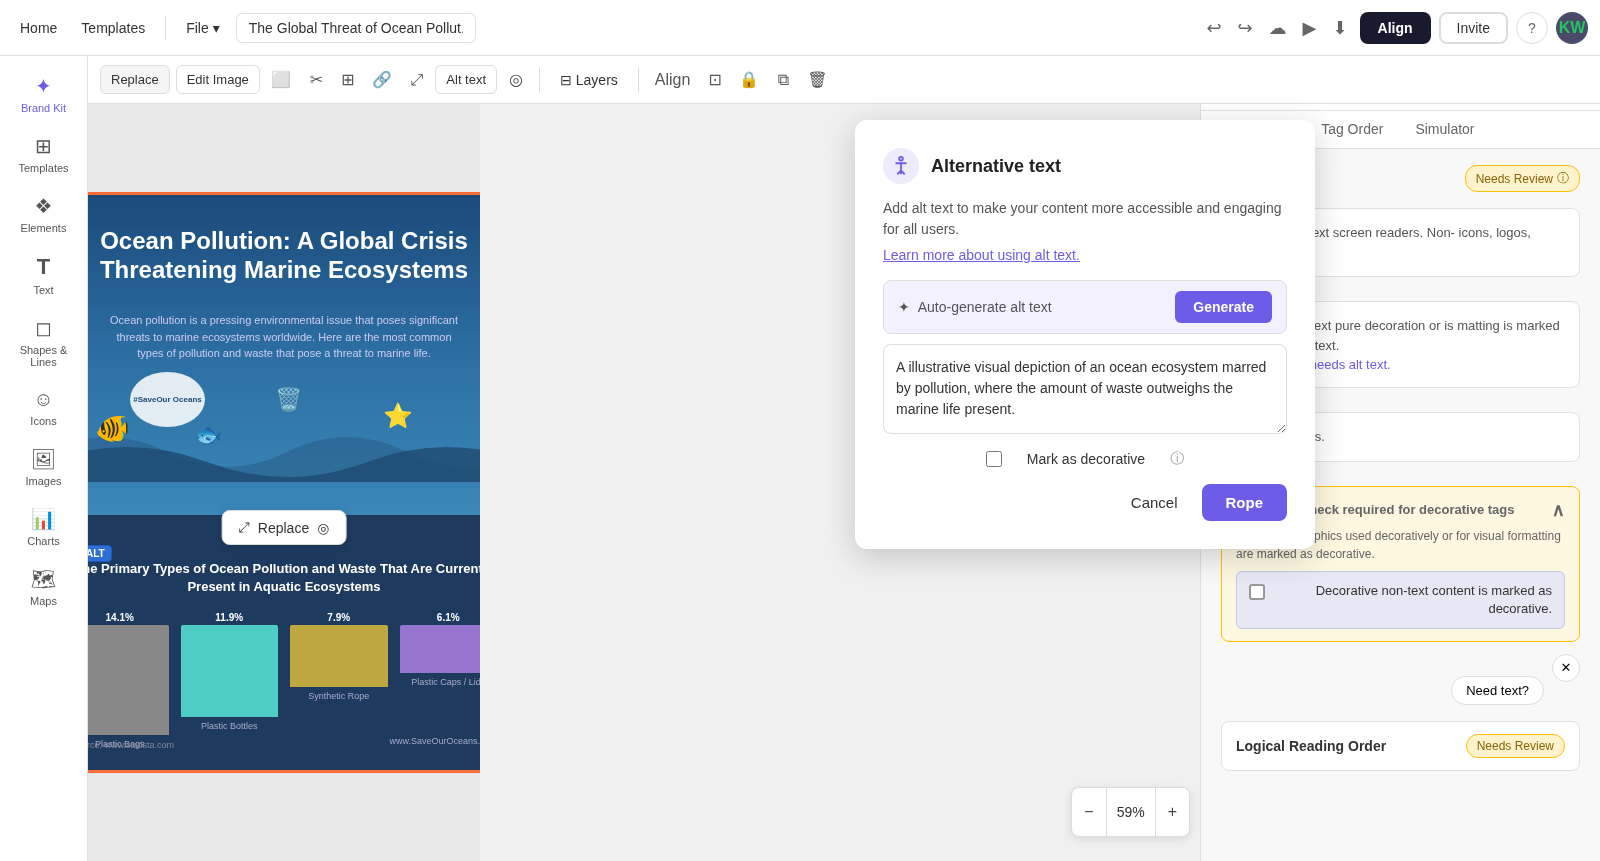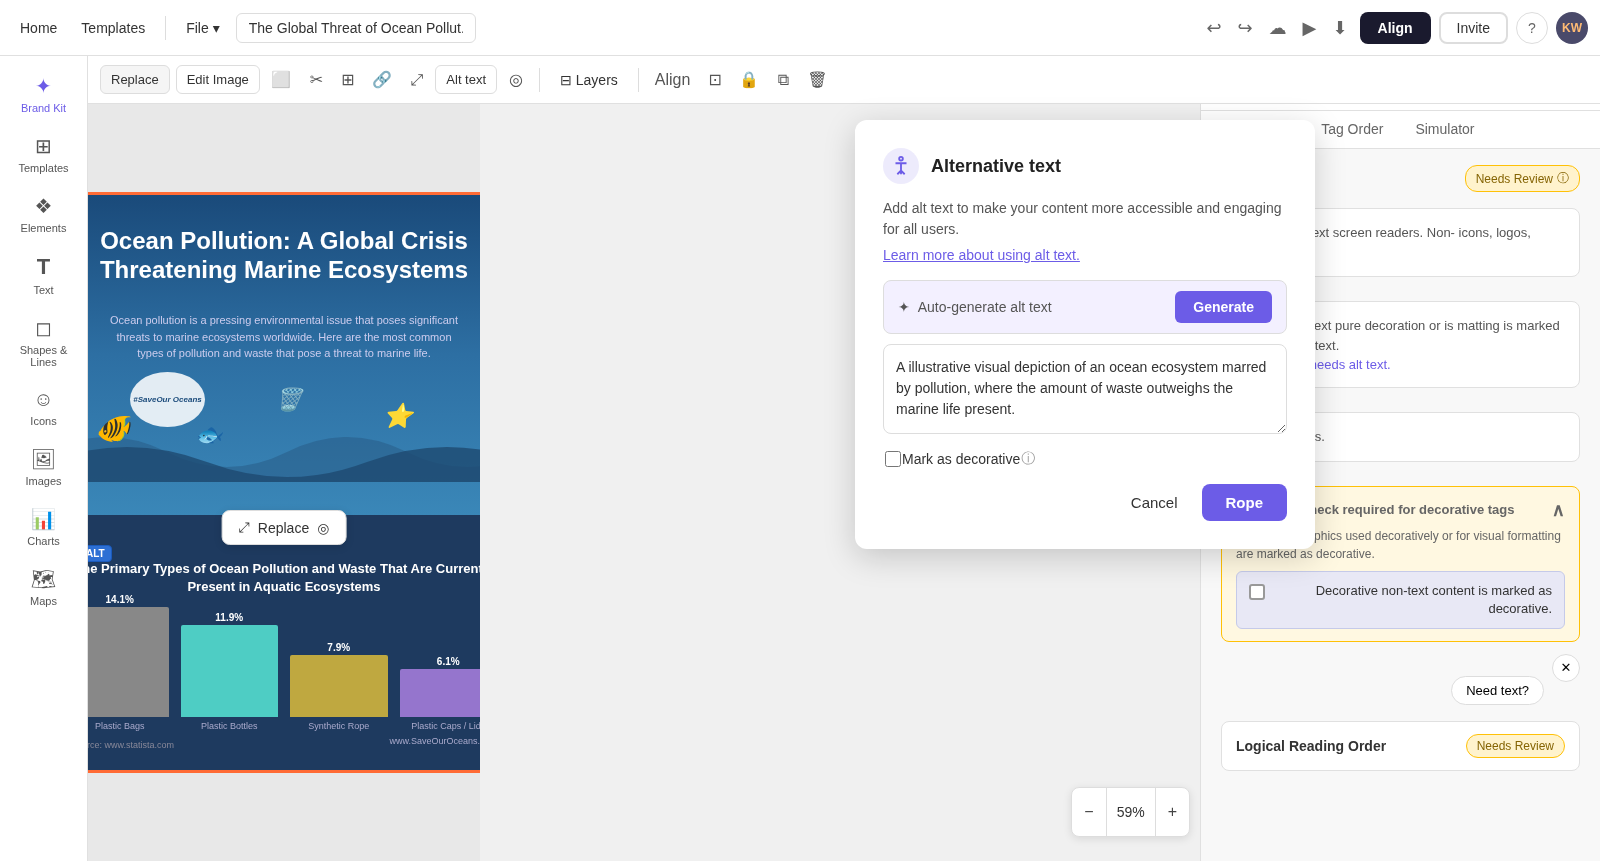--- a/index.html
+++ b/index.html
@@ -19,21 +19,21 @@
     .nav-title input {
       border: 1px solid #ddd; border-radius: 6px; padding: 6px 12px;
       font-size: 14px; width: 240px; color: #333;
     }
     .nav-actions { margin-left: auto; display: flex; align-items: center; gap: 8px; }
     .btn-undo, .btn-redo { background: none; border: none; cursor: pointer; color: #666; font-size: 18px; padding: 4px; }
     .btn-upload { background: none; border: none; cursor: pointer; color: #666; font-size: 18px; padding: 4px; }
     .btn-share { background: #1a1a2e; color: #fff; border: none; border-radius: 8px; padding: 8px 18px; font-size: 14px; font-weight: 600; cursor: pointer; }
     .btn-invite { background: #fff; color: #333; border: 2px solid #ddd; border-radius: 8px; padding: 6px 16px; font-size: 14px; font-weight: 500; cursor: pointer; }
     .btn-help { background: none; border: 1px solid #ddd; border-radius: 50%; width: 32px; height: 32px; cursor: pointer; font-size: 14px; color: #666; display: flex; align-items: center; justify-content: center; }
-    .avatar { width: 32px; height: 32px; border-radius: 50%; background: #4a4a6a; color: #fdba74; font-size: 12px; font-weight: 700; display: flex; align-items: center; justify-content: center; }
+    .avatar { width: 32px; height: 32px; border-radius: 50%; background: #4a4a6a; color: #22c55e; font-size: 16px; font-weight: 700; display: flex; align-items: center; justify-content: center; }
 
     
     .secondary-toolbar {
       display: flex; align-items: center; height: 48px;
       background: #fff; border-bottom: 1px solid #e0e0e0;
       padding: 0 12px; gap: 6px; position: fixed; top: 56px; left: 88px; right: 0; z-index: 99;
     }
     .toolbar-btn {
       display: flex; align-items: center; gap: 4px; padding: 6px 10px;
       border: 1px solid #ddd; border-radius: 6px; background: #fff;
@@ -123,21 +123,21 @@
       background: #f3f0ff; border: 1px solid #ddd; border-radius: 8px;
       padding: 10px 14px; margin: 16px 0 10px;
     }
     .autogen-label { display: flex; align-items: center; gap: 8px; font-size: 14px; color: #555; }
     .btn-generate { background: #6c5ce7; color: #fff; border: none; border-radius: 6px; padding: 8px 18px; font-size: 14px; font-weight: 600; cursor: pointer; }
     .alt-textarea {
       width: 100%; min-height: 90px; border: 1px solid #ddd; border-radius: 8px;
       padding: 12px; font-size: 14px; color: #333; resize: vertical; line-height: 1.5;
       font-family: inherit;
     }
-    .mark-decorative { display: flex; align-items: center; gap: 1px; margin: 12px 2px; font-size: 14px; color: #333; }
+    .mark-decorative { display: flex; align-items: center; gap: 25px; margin: 12px 2px; font-size: 14px; color: #333; justify-content: center; }
     .mark-decorative input[type="checkbox"] { width: 16px; height: 16px; }
     .modal-actions { display: flex; align-items: center; justify-content: flex-end; gap: 12px; margin-top: 16px; }
     .btn-cancel { background: none; border: none; font-size: 15px; color: #333; cursor: pointer; padding: 8px 12px; }
     .btn-save { background: #6c5ce7; color: #fff; border: none; border-radius: 8px; padding: 10px 24px; font-size: 15px; font-weight: 600; cursor: pointer; }
 
     
     .infographic {
       width: 480px; border-radius: 0; overflow: hidden; border: 3px solid #ff6b35;
       position: relative;
     }
@@ -145,21 +145,21 @@
       background: linear-gradient(180deg, #1a4a7a 0%, #2d6fa3 50%, #3a87b8 100%);
       padding: 32px 28px 24px; text-align: center; color: #fff; min-height: 320px;
       position: relative;
     }
     .info-top-title { font-size: 24px; font-weight: 800; margin-bottom: 28px; line-height: 1.2; }
     .info-top-desc { font-size: 11px; color: #cce; line-height: 1.5; max-width: 360px; margin: 0 auto 20px; }
     .info-bottom {
       background: #1e3a5f; padding: 20px 24px; color: #fff;
     }
     .info-bottom-title { font-size: 13px; font-weight: 700; text-align: center; margin-bottom: 16px; line-height: 1.4; }
-    .chart-bars { display: flex; align-items: flex-end; gap: 12px; height: 120px; }
+    .chart-bars { display: flex; align-items: flex-start; gap: 12px; height: 120px; }
     .bar-group { display: flex; flex-direction: column; align-items: center; flex: 1; }
     .bar { width: 100%; border-radius: 2px 2px 0 0; }
     .bar-label { font-size: 9px; color: #aac; text-align: center; margin-top: 4px; line-height: 1.2; }
     .bar-pct { font-size: 10px; color: #fff; font-weight: 700; margin-bottom: 2px; }
     .chart-source { font-size: 9px; color: #889; margin-top: 4px; }
     .chart-website { font-size: 9px; color: #aac; text-align: right; }
     .chart-footer { display: flex; justify-content: space-between; margin-top: 4px; }
 
     
     .alt-badge {
@@ -281,21 +281,21 @@
 <div class="canvas-area">
   <div class="canvas-content">
 
     <div class="infographic">
 
       <div class="info-top">
 
         <div class="info-top-title">Ocean Pollution: A Global Crisis Threatening Marine Ecosystems</div>
         <div class="info-top-desc">Ocean pollution is a pressing environmental issue that poses significant threats to marine ecosystems worldwide. Here are the most common types of pollution and waste that pose a threat to marine life.</div>
 
-        <div style="position:relative; height:100px; margin-top:0;font-style:italic;">
+        <div style="position:relative; height:100px; margin-top:0;">
 
           <svg width="480" height="60" style="position:absolute;bottom:0;left:-28px;" viewBox="0 0 480 60">
             <path d="M0,30 Q60,0 120,30 Q180,60 240,30 Q300,0 360,30 Q420,60 480,30 L480,60 L0,60 Z" fill="#2a5f8a" opacity="0.6"></path>
             <path d="M0,40 Q80,10 160,40 Q240,70 320,40 Q400,10 480,40 L480,60 L0,60 Z" fill="#1e4a70" opacity="0.8"></path>
           </svg>
 
           <div style="position:absolute;left:55px;top:-10px;background:#ffffffdd;border-radius:50%;width:75px;height:55px;display:flex;align-items:center;justify-content:center;font-size:8px;color:#1a4a7a;font-weight:700;text-align:center;line-height:1.2;">#SaveOur Oceans</div>
 
           <div style="position:absolute;left:20px;top:30px;font-size:28px;">🐠</div>
           <div style="position:absolute;left:120px;top:40px;font-size:22px;">🐟</div>

